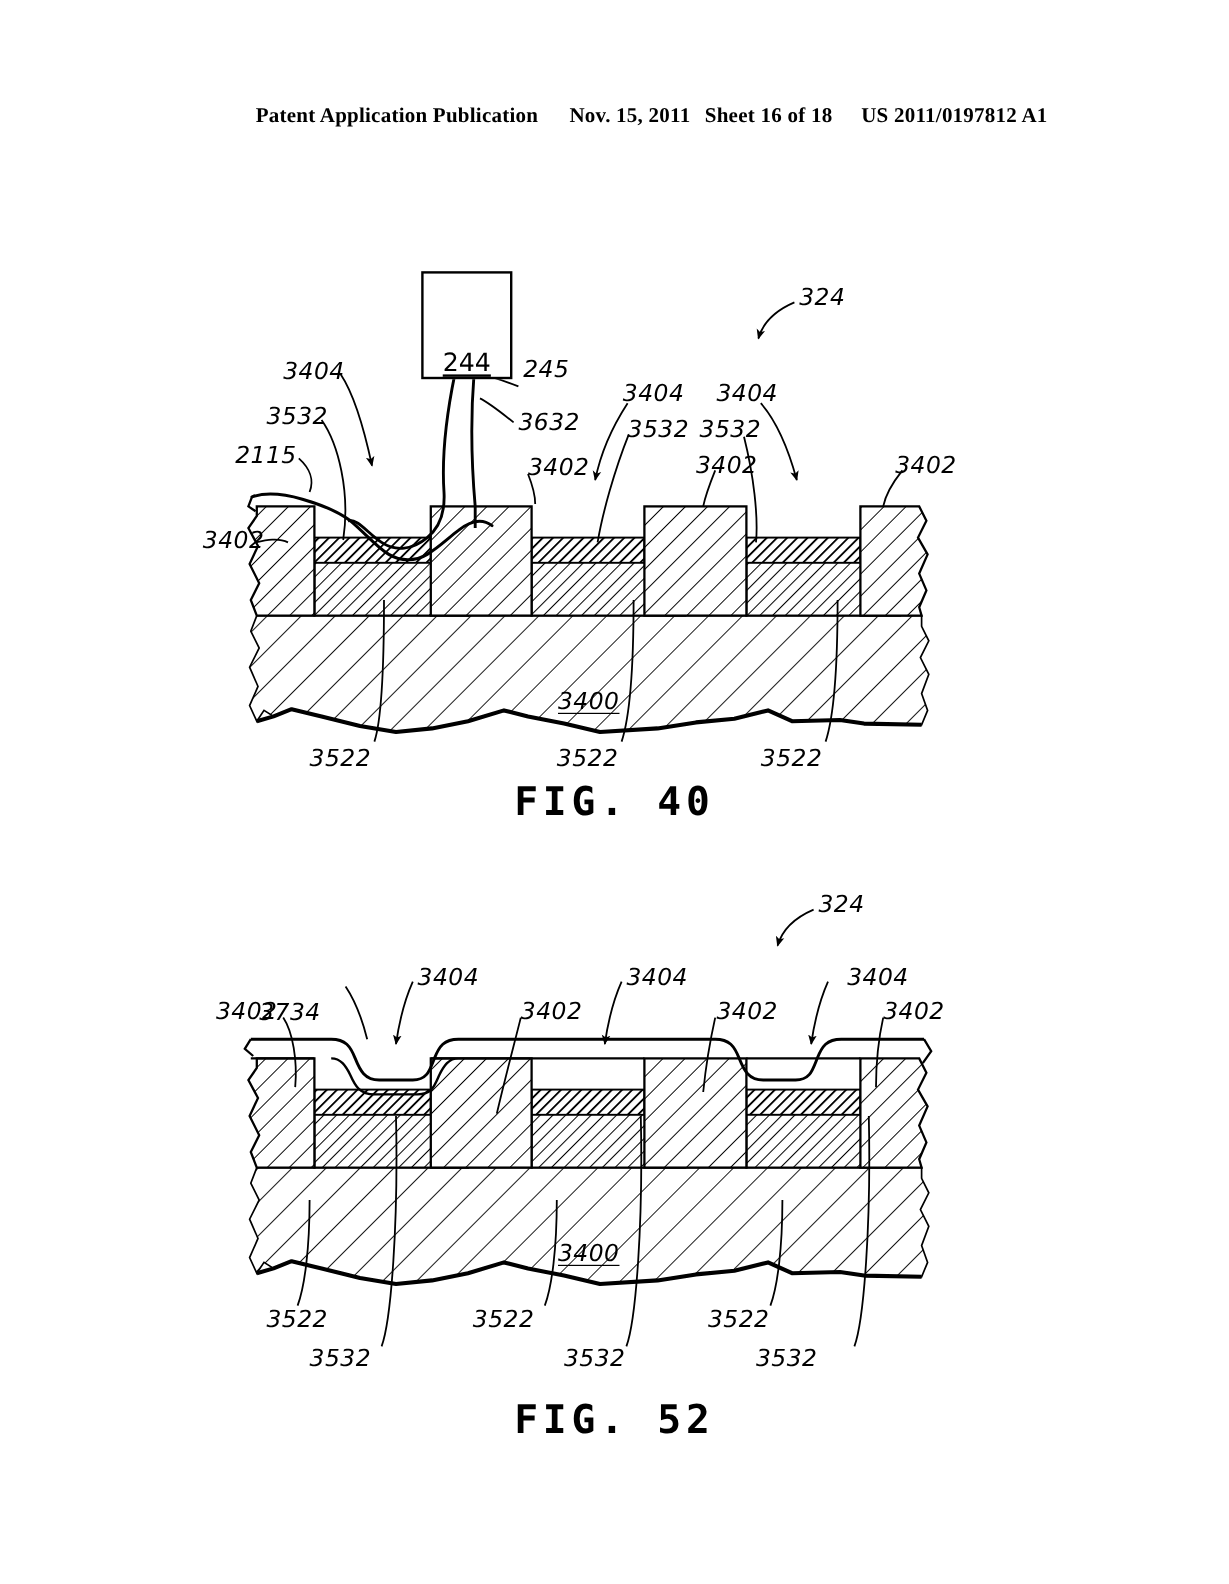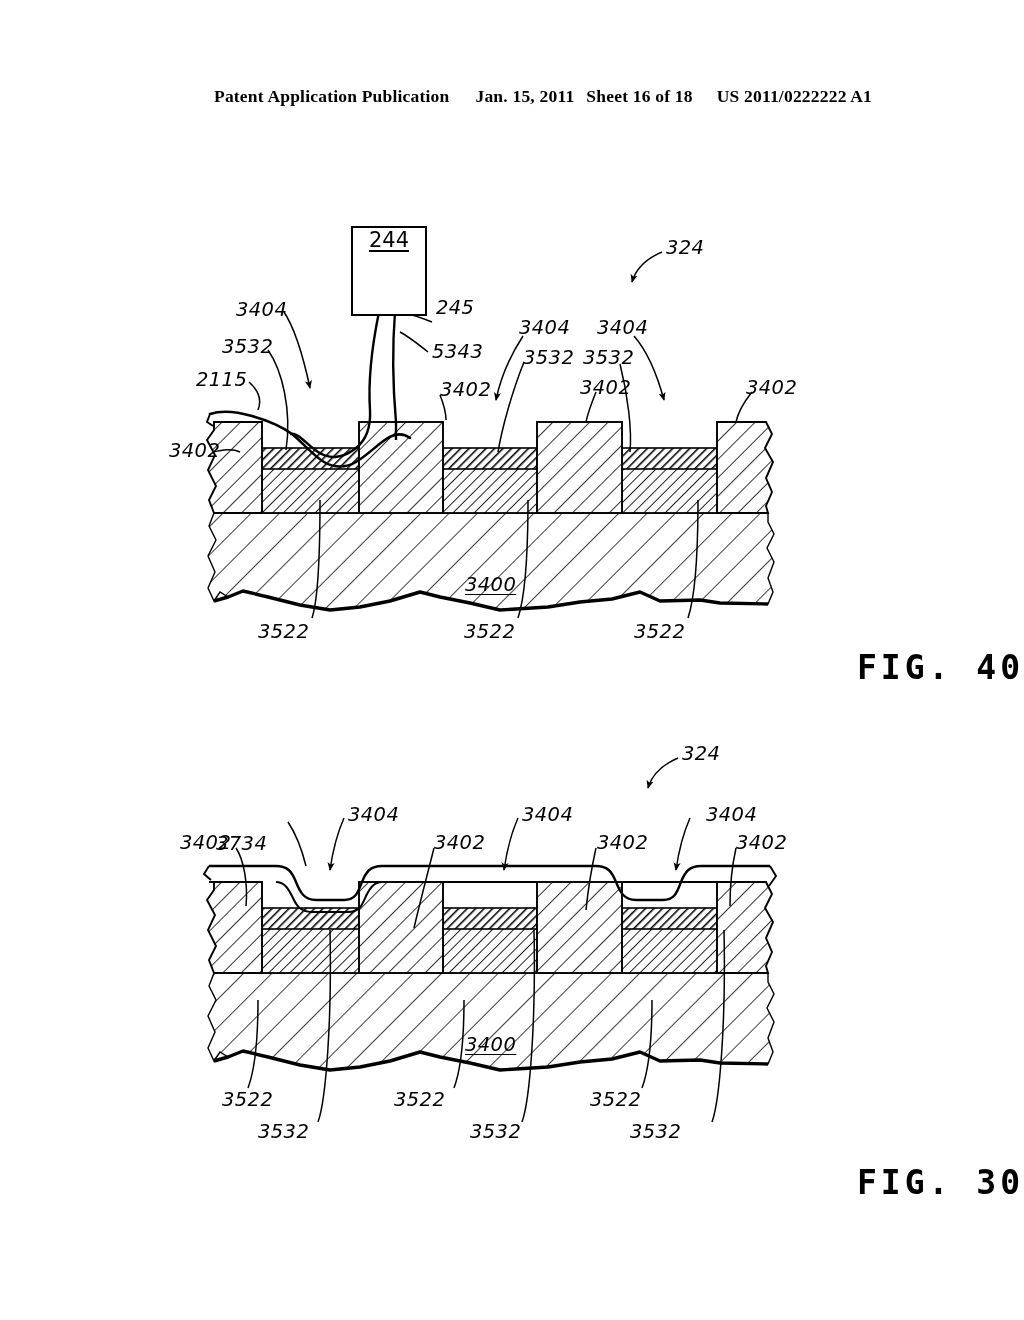--- a/index.html
+++ b/index.html
@@ -19,60 +19,60 @@
     white-space:pre;
     margin-left:31px;
   }
   .hdr .seg{display:inline-block;}
   .hdr .gap1{width:26px;display:inline-block;}
   .hdr .gap2{width:12px;display:inline-block;}
   .hdr .gap3{width:24px;display:inline-block;}
 
   
   .figcap{
-    position:absolute;text-align:right;
+    position:absolute;text-align:center;
     font-family:"DejaVu Sans Mono","Liberation Mono",monospace;
     font-size:33px;font-weight:bold;letter-spacing:4px;
   }
 
   
   .lbl{
     position:absolute;
     font-family:"DejaVu Sans","Liberation Sans",sans-serif;
     font-size:19.5px;font-weight:400;letter-spacing:.4px;
     white-space:nowrap;line-height:1;font-style:italic;
   }
   .lbl.u{ text-decoration:underline; text-underline-offset:3px;margin-top:35px; }
 
   
   .box244{
     position:absolute;border:2.5px solid #000;background:#fff;
-    display:flex;align-items:flex-start;justify-content:center;
+    display:flex;align-items:flex-end;justify-content:center;
   }
   .box244 span{
     font-family:"DejaVu Sans","Liberation Sans",sans-serif;
     font-size:21px;text-decoration:underline;text-underline-offset:3px;
   }
 
   svg{position:absolute;left:0;top:0;overflow:visible;}
   .sv{display:block;}
 </style>
 </head>
 <body>
 
 <div class="page">
 
   <div class="hdr">
     <span class="seg">Patent Application Publication</span>
     <span class="gap1"></span>
-    <span class="seg">Jan. 15, 2011</span>
+    <span class="seg">Nov. 15, 2011</span>
     <span class="gap2"></span>
     <span class="seg">Sheet 16 of 18</span>
     <span class="gap3"></span>
-    <span class="seg">US 2011/0222222 A1</span>
+    <span class="seg">US 2011/0197812 A1</span>
   </div>
 
   <svg width="1024" height="1320" class="sv">
     <defs>
 
       <pattern id="h3402" width="13" height="13" patternUnits="userSpaceOnUse" patternTransform="rotate(45)">
         <rect width="13" height="13" fill="#fff"></rect>
         <line x1="0" y1="0" x2="0" y2="13" stroke="#000" stroke-width="1.6"></line>
       </pattern>
 
@@ -306,21 +306,21 @@
     <span>244</span>
   </div>
 
   <div>
     <div class="lbl" style="left:666px;top:238px;">324</div>
     <div class="lbl" style="left:236px;top:300px;">3404</div>
     <div class="lbl" style="left:222px;top:337px;">3532</div>
     <div class="lbl" style="left:196px;top:370px;">2115</div>
     <div class="lbl" style="left:169px;top:441px;">3402</div>
     <div class="lbl" style="left:436px;top:298px;">245</div>
-    <div class="lbl" style="left:432px;top:342px;">5343</div>
+    <div class="lbl" style="left:432px;top:342px;">3632</div>
     <div class="lbl" style="left:519px;top:318px;">3404</div>
     <div class="lbl" style="left:523px;top:348px;">3532</div>
     <div class="lbl" style="left:440px;top:380px;">3402</div>
     <div class="lbl" style="left:597px;top:318px;">3404</div>
     <div class="lbl" style="left:583px;top:348px;">3532</div>
     <div class="lbl" style="left:580px;top:378px;">3402</div>
     <div class="lbl" style="left:746px;top:378px;">3402</div>
     <div class="lbl u" style="left:465px;top:540px;">3400</div>
     <div class="lbl" style="left:258px;top:622px;">3522</div>
     <div class="lbl" style="left:464px;top:622px;">3522</div>
@@ -341,15 +341,15 @@
     <div class="lbl" style="left:736px;top:833px;">3402</div>
     <div class="lbl u" style="left:465px;top:1000px;">3400</div>
     <div class="lbl" style="left:222px;top:1090px;">3522</div>
     <div class="lbl" style="left:394px;top:1090px;">3522</div>
     <div class="lbl" style="left:590px;top:1090px;">3522</div>
     <div class="lbl" style="left:258px;top:1122px;">3532</div>
     <div class="lbl" style="left:470px;top:1122px;">3532</div>
     <div class="lbl" style="left:630px;top:1122px;">3532</div>
   </div>
 
-  <div class="figcap" style="left:0;top:1163px;width:1024px;">FIG. 30</div>
+  <div class="figcap" style="left:0;top:1163px;width:1024px;">FIG. 52</div>
 
 </div>
 
 </body></html>

